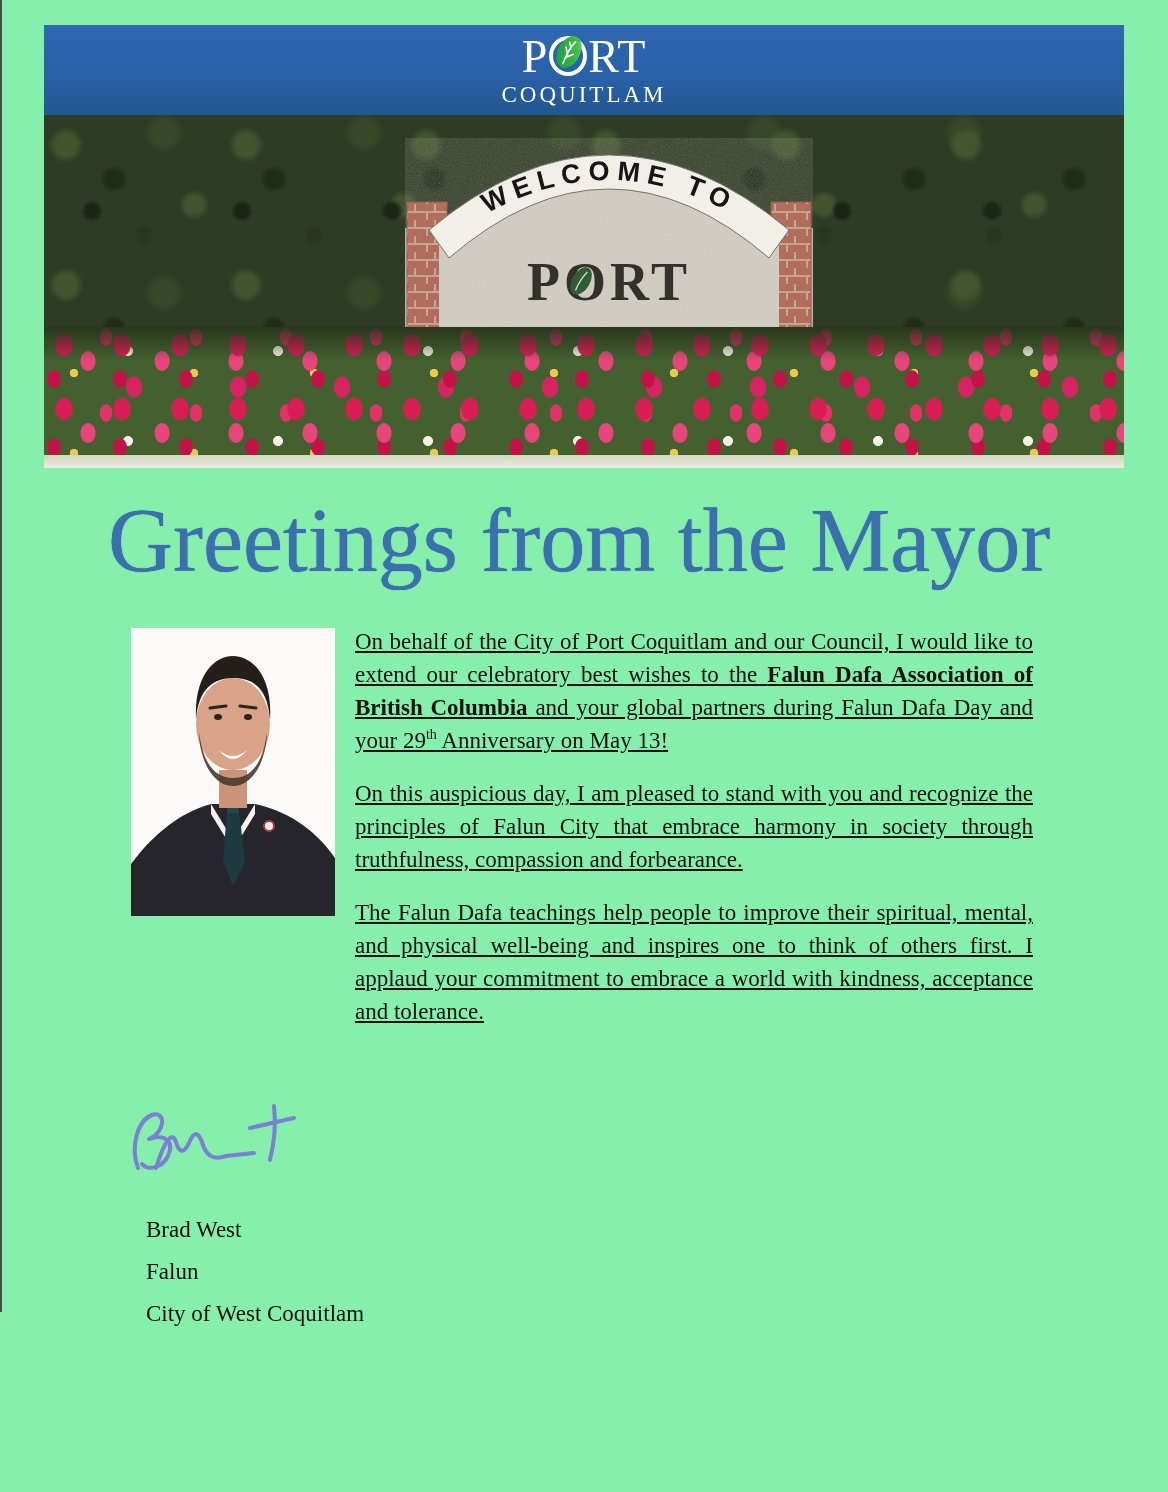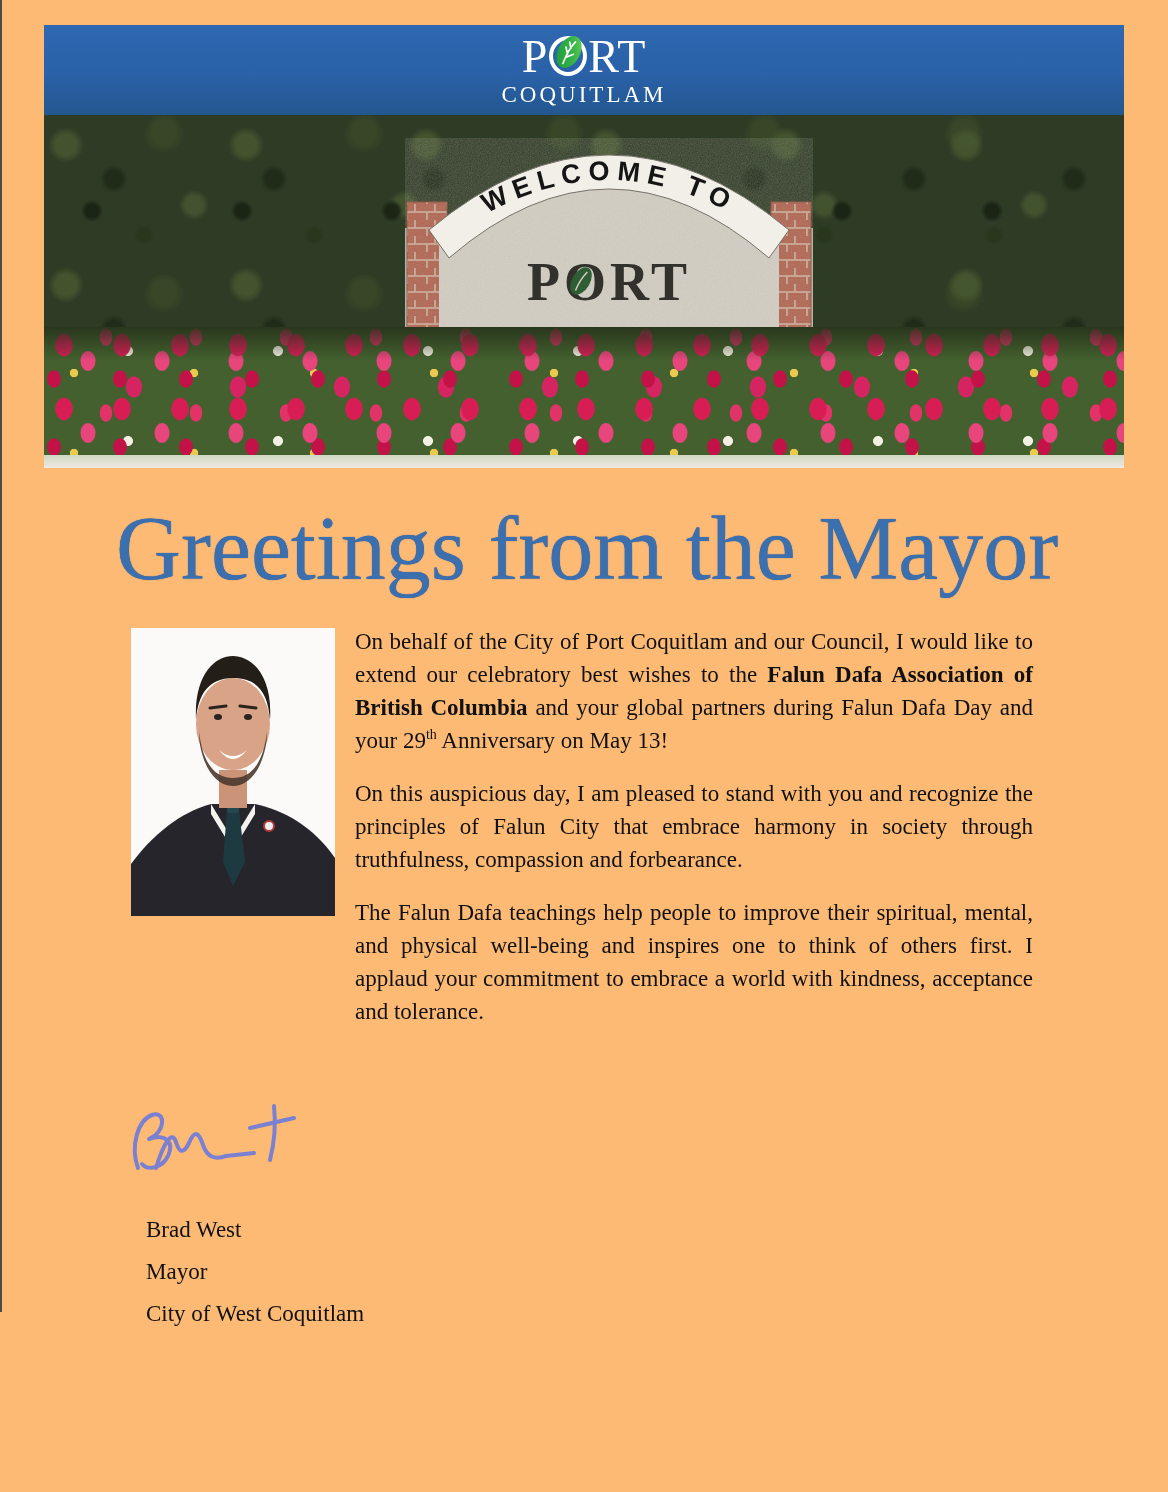--- a/index.html
+++ b/index.html
@@ -1,16 +1,16 @@
 <!DOCTYPE html>
 <html><head>
 <meta charset="utf-8">
 <style>
   html,body{margin:0;padding:0;background:#fff;}
-  .page{position:relative;width:1168px;height:1492px;background:#fdba74;overflow:hidden;
+  .page{position:relative;width:1168px;height:1492px;background:#86efac;overflow:hidden;
         font-family:"Liberation Serif", serif;color:#111;}
   .scan-line{position:absolute;left:0;top:0;width:2px;height:1312px;background:#4a4a48;}
 
   
   .banner{position:absolute;left:44px;top:25px;width:1080px;height:90px;
           background:linear-gradient(to bottom,#2e68b0,#2a61a8 55%,#22578f);
           display:flex;align-items:center;justify-content:center;}
   .logo{color:#fff;text-align:center;line-height:1;}
   .logo-port{font-size:46px;letter-spacing:1px;font-weight:normal;}
   .logo-o{display:inline-block;position:relative;width:30px;height:32px;border:4px solid #fff;
@@ -39,27 +39,27 @@
           radial-gradient(ellipse 11px 14px at 10px 52px, #c21247 58%, transparent 66%),
           radial-gradient(circle 6px at 30px 46px, #e9c94e 66%, transparent 76%),
           radial-gradient(circle 7px at 84px 24px, #f3efe2 66%, transparent 76%),
           radial-gradient(ellipse 10px 14px at 62px 10px, #e23368 58%, transparent 66%),
           radial-gradient(ellipse 13px 17px at 90px 60px, #d62462 58%, transparent 66%);
         background-size:auto,58px 64px,74px 72px,66px 68px,120px 80px,150px 90px,90px 76px,104px 84px;}
   .path-strip{position:absolute;left:0;top:340px;width:1080px;height:13px;
         background:linear-gradient(to bottom,#cfd8c0,#efe9e4);}
 
   
-  .title{position:absolute;left:104px;top:487px;margin:12px;font-weight:normal;
+  .title{position:absolute;left:104px;top:487px;margin:4px;font-weight:normal;
          font-size:90px;line-height:1.1;color:#3c6fae;letter-spacing:0px;
          text-shadow:0 0 1px #2c5a96;}
 
   
   .mayor-photo{position:absolute;left:131px;top:628px;width:204px;height:288px;}
-  .letter-col{position:absolute;left:355px;top:625px;width:678px;}
+  .letter-col{position:absolute;left:355px;top:625px;width:678px;text-decoration:underline;}
   .letter-col p{margin:0 0 20px 0;font-size:23px;line-height:33px;text-align:justify;}
   .p-full{position:absolute;left:120px;top:1006px;width:886px;margin:0;
           font-size:23px;line-height:34px;text-align:justify;}
   sup{font-size:14px;vertical-align:super;line-height:0;}
   b{font-weight:bold;}
 
   .signature{position:absolute;left:122px;top:1098px;width:180px;height:96px;}
 
   .signoff{position:absolute;left:134px;top:1203px;font-size:23px;line-height:30px;}
   .signoff div{margin:12px;}
@@ -165,17 +165,17 @@
     <g stroke="#7a80d2" stroke-width="4" fill="none" stroke-linecap="round" stroke-linejoin="round">
       <path d="M16 70 C8 48 16 22 30 17 C44 12 44 34 27 41 C45 35 52 45 46 58 C40 70 26 73 20 66"></path>
       <path d="M34 70 C42 44 50 32 54 44 C57 54 61 57 67 45 C73 31 77 35 81 47 C85 59 93 62 104 58 L132 55"></path>
       <path d="M152 8 C154 26 152 46 148 62"></path>
       <path d="M128 30 L172 20"></path>
     </g>
   </svg>
 
   <div class="signoff">
     <div>Brad West</div>
-    <div>Mayor</div>
+    <div>Falun</div>
     <div>City of West Coquitlam</div>
   </div>
 
 </div>
 
 </body></html>

